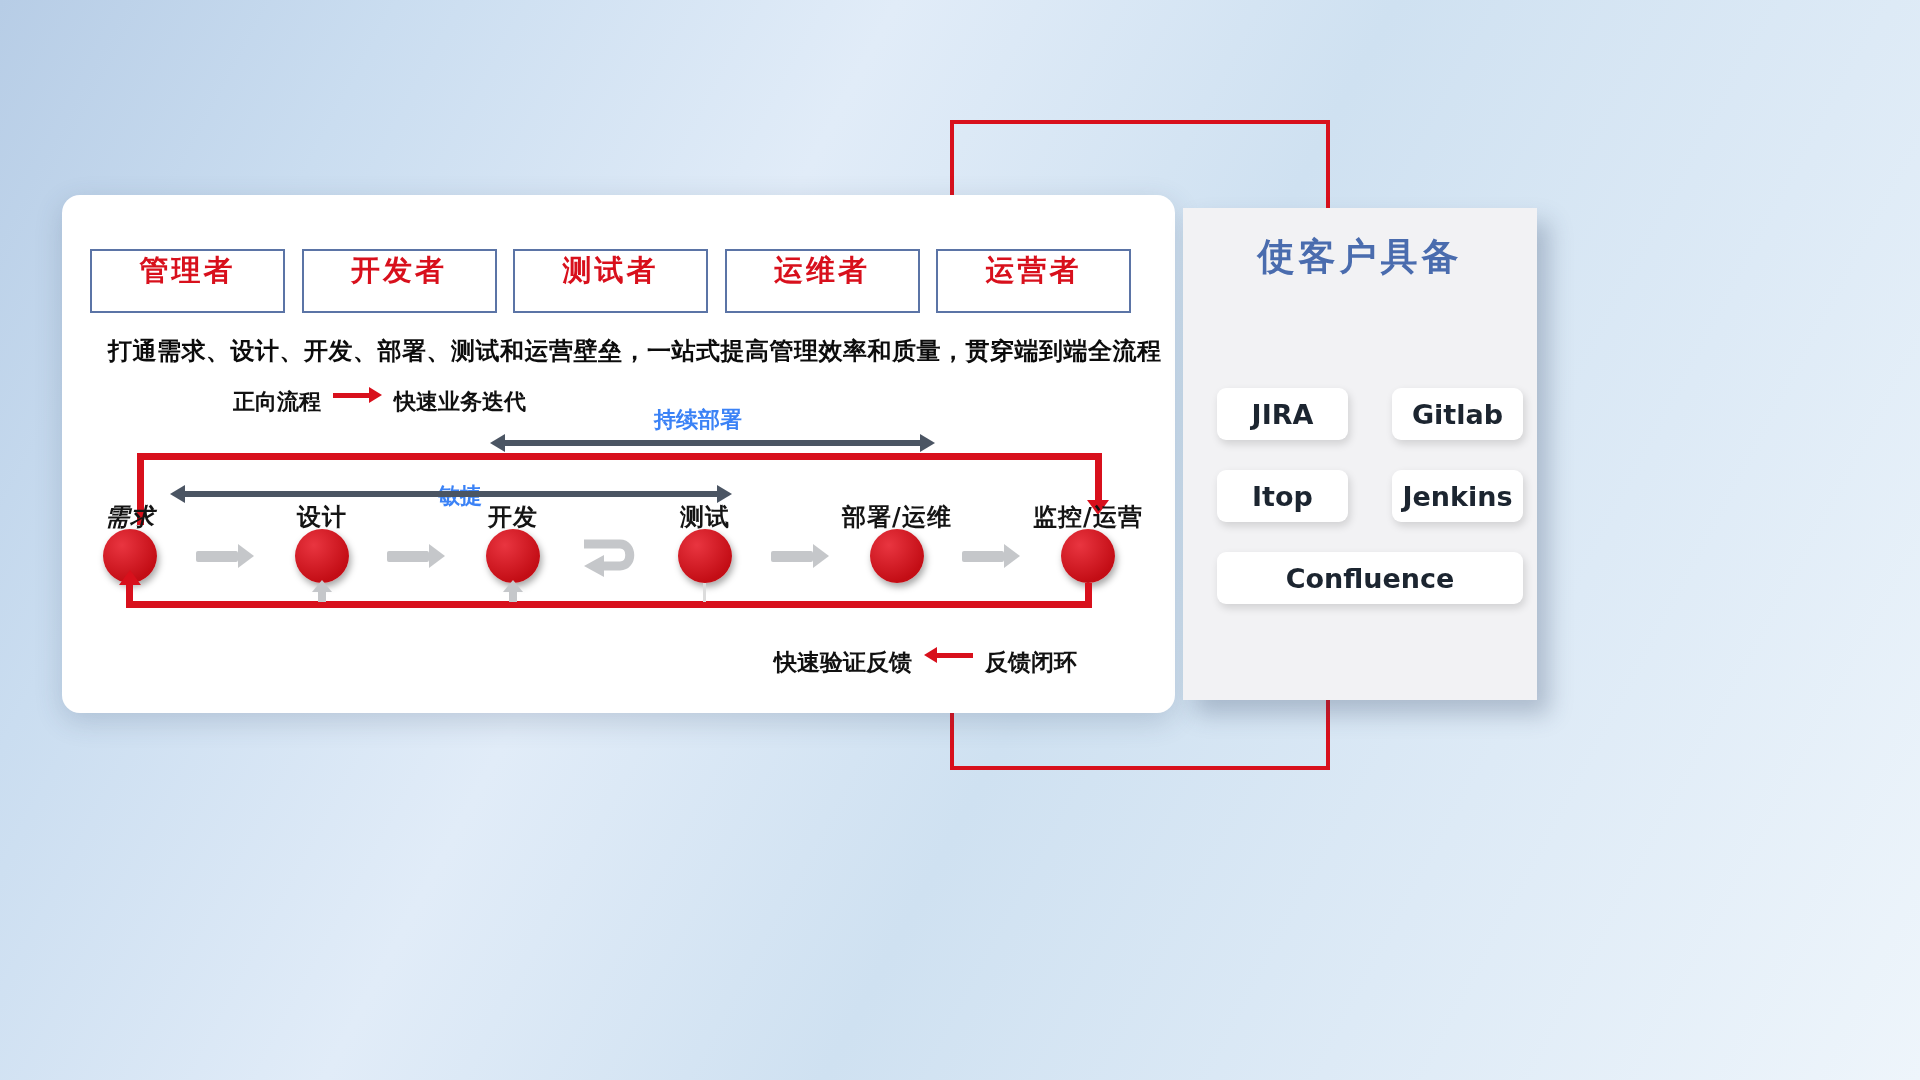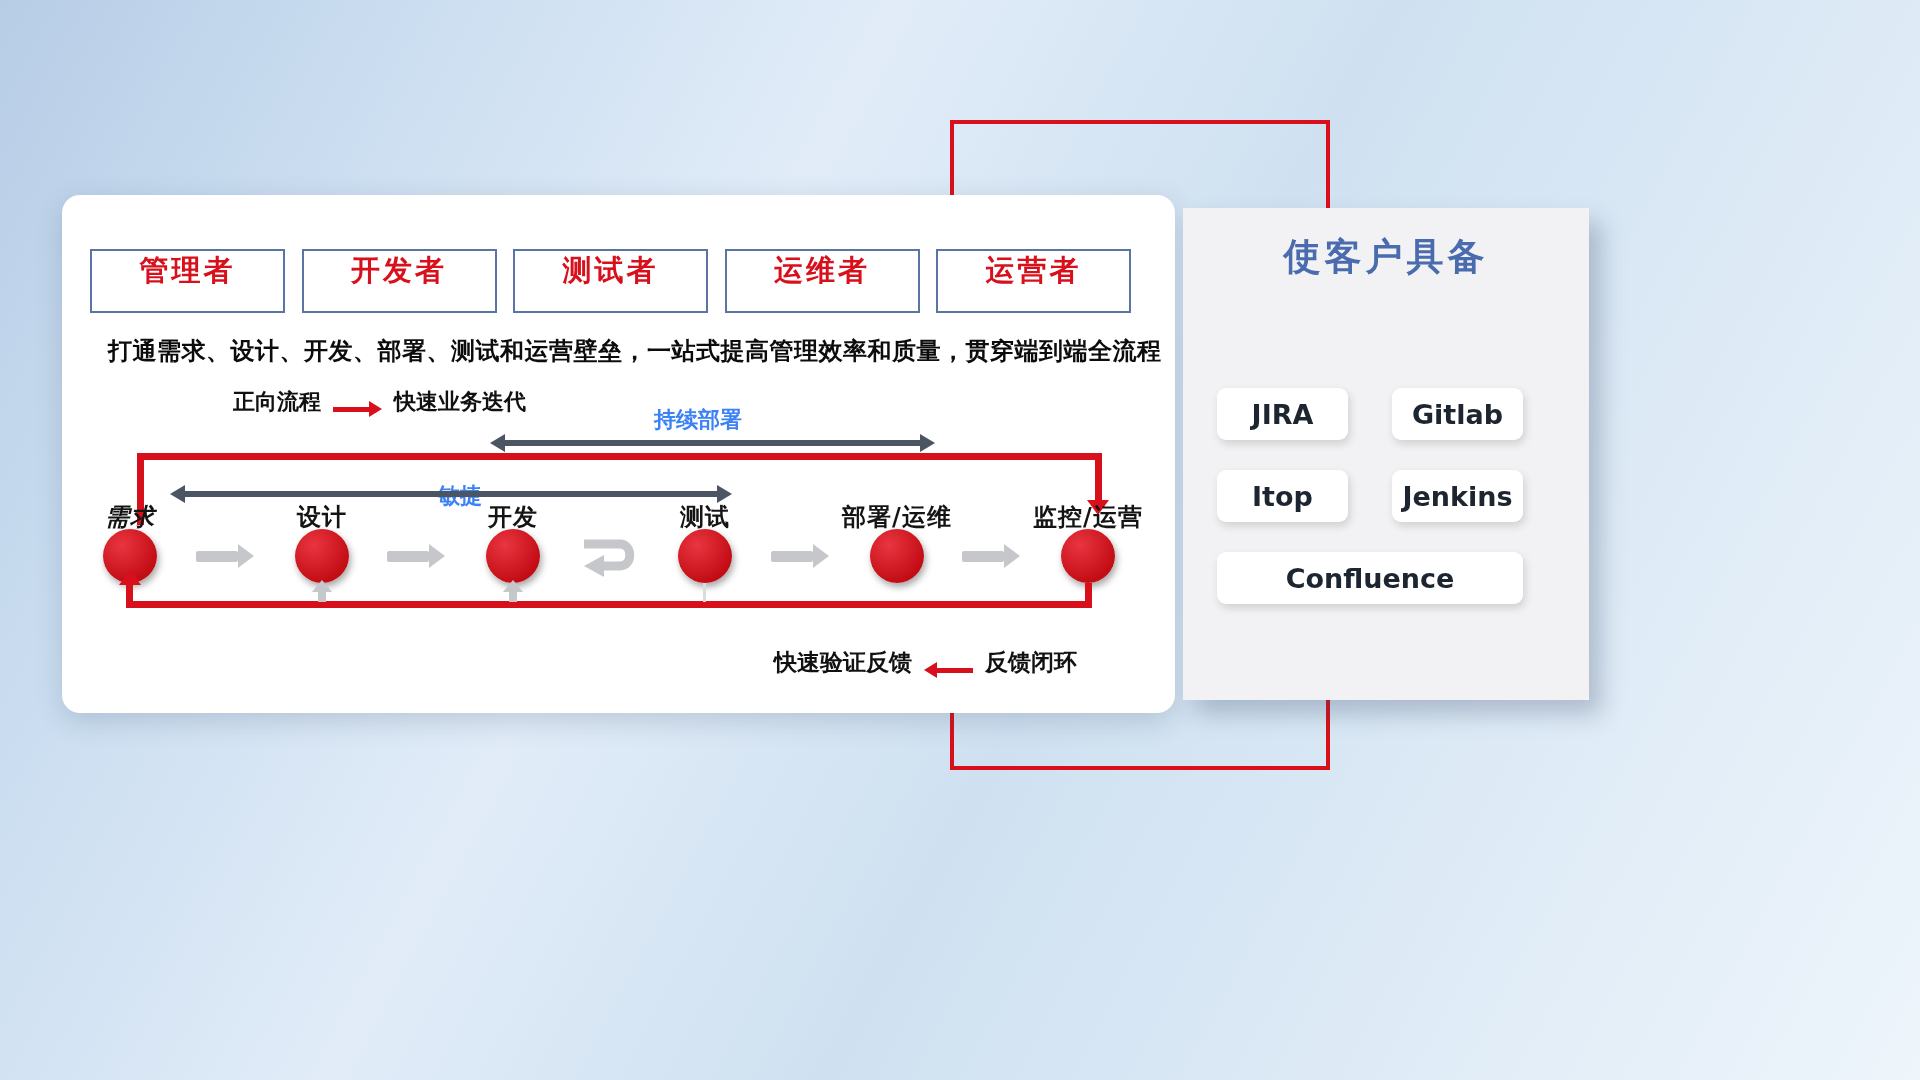--- a/index.html
+++ b/index.html
@@ -14,21 +14,21 @@
     border-radius:18px;box-shadow:0 8px 28px rgba(50,70,100,.20);z-index:2;}
 
   .roles{position:absolute;left:28px;top:54px;width:1041px;display:flex;justify-content:space-between;}
   .role-box{width:191px;height:60px;border:2px solid var(--color-box_border_blue,#5b74a6);
     display:flex;align-items:flex-start;justify-content:center;background:#fff;
     color:var(--color-red,#d8101c);font-size:29px;font-weight:bold;letter-spacing:3px;}
 
   .desc{position:absolute;left:46px;top:140px;font-size:24px;font-weight:bold;color:#0c0c0c;
     letter-spacing:.5px;white-space:nowrap;}
 
-  .legend{display:flex;align-items:flex-end;gap:12px;position:absolute;white-space:nowrap;}
+  .legend{display:flex;align-items:flex-start;gap:12px;position:absolute;white-space:nowrap;}
   .legend .lab{font-size:22px;font-weight:bold;color:#111;}
   .legend .val{font-size:22px;font-weight:bold;color:#111;}
   .rarrow{display:flex;align-items:center;}
   .rarrow .bar{width:36px;height:5px;background:var(--color-red,#d8101c);}
   .rarrow .head-r{width:0;height:0;border:8px solid transparent;border-right:0;
     border-left:13px solid var(--color-red,#d8101c);}
   .rarrow .head-l{width:0;height:0;border:8px solid transparent;border-left:0;
     border-right:13px solid var(--color-red,#d8101c);}
 
   .dbl-label{position:absolute;font-size:22px;font-weight:bold;color:#3b82f6;
@@ -55,21 +55,21 @@
   .flow-arrow{position:absolute;display:flex;align-items:center;top:349px;}
   .flow-arrow .bar{width:42px;height:11px;background:var(--color-gray_arrow,#c5c7ca);border-radius:2px;}
   .flow-arrow .head{width:0;height:0;border:12px solid transparent;border-right:0;
     border-left:16px solid var(--color-gray_arrow,#c5c7ca);}
   .loop-svg{position:absolute;}
   .gbar{position:absolute;background:var(--color-gray_arrow,#c5c7ca);}
   .tri-up-gray{position:absolute;width:0;height:0;border-left:10px solid transparent;
     border-right:10px solid transparent;border-bottom:12px solid var(--color-gray_arrow,#c5c7ca);}
   .thin-conn{position:absolute;background:#dcdcdc;}
 
-  .panel{position:absolute;left:1183px;top:208px;width:406px;height:492px;background:#f2f2f4;
+  .panel{position:absolute;left:1183px;top:208px;width:354px;height:492px;background:#f2f2f4;
     z-index:3;box-shadow:12px 14px 22px rgba(50,70,100,.28);}
   .panel-title{margin-top:30px;text-align:center;color:var(--color-panel_title_blue,#4a6cae);
     font-weight:bold;font-size:37px;letter-spacing:4px;line-height:1;}
   .panel-title .l2{margin-top:28px;letter-spacing:2px;}
   .tools{position:absolute;left:14px;top:180px;width:326px;display:grid;
     grid-template-columns:1fr 1fr;column-gap:24px;row-gap:30px;}
   .tool{height:52px;background:#fff;border-radius:9px;box-shadow:2px 4px 9px rgba(0,0,0,.14);
     display:flex;align-items:center;justify-content:center;font-size:27px;font-weight:bold;color:#1c2530;margin-left:20px;}
   .tool.wide{grid-column:1 / -1;}
 </style>

